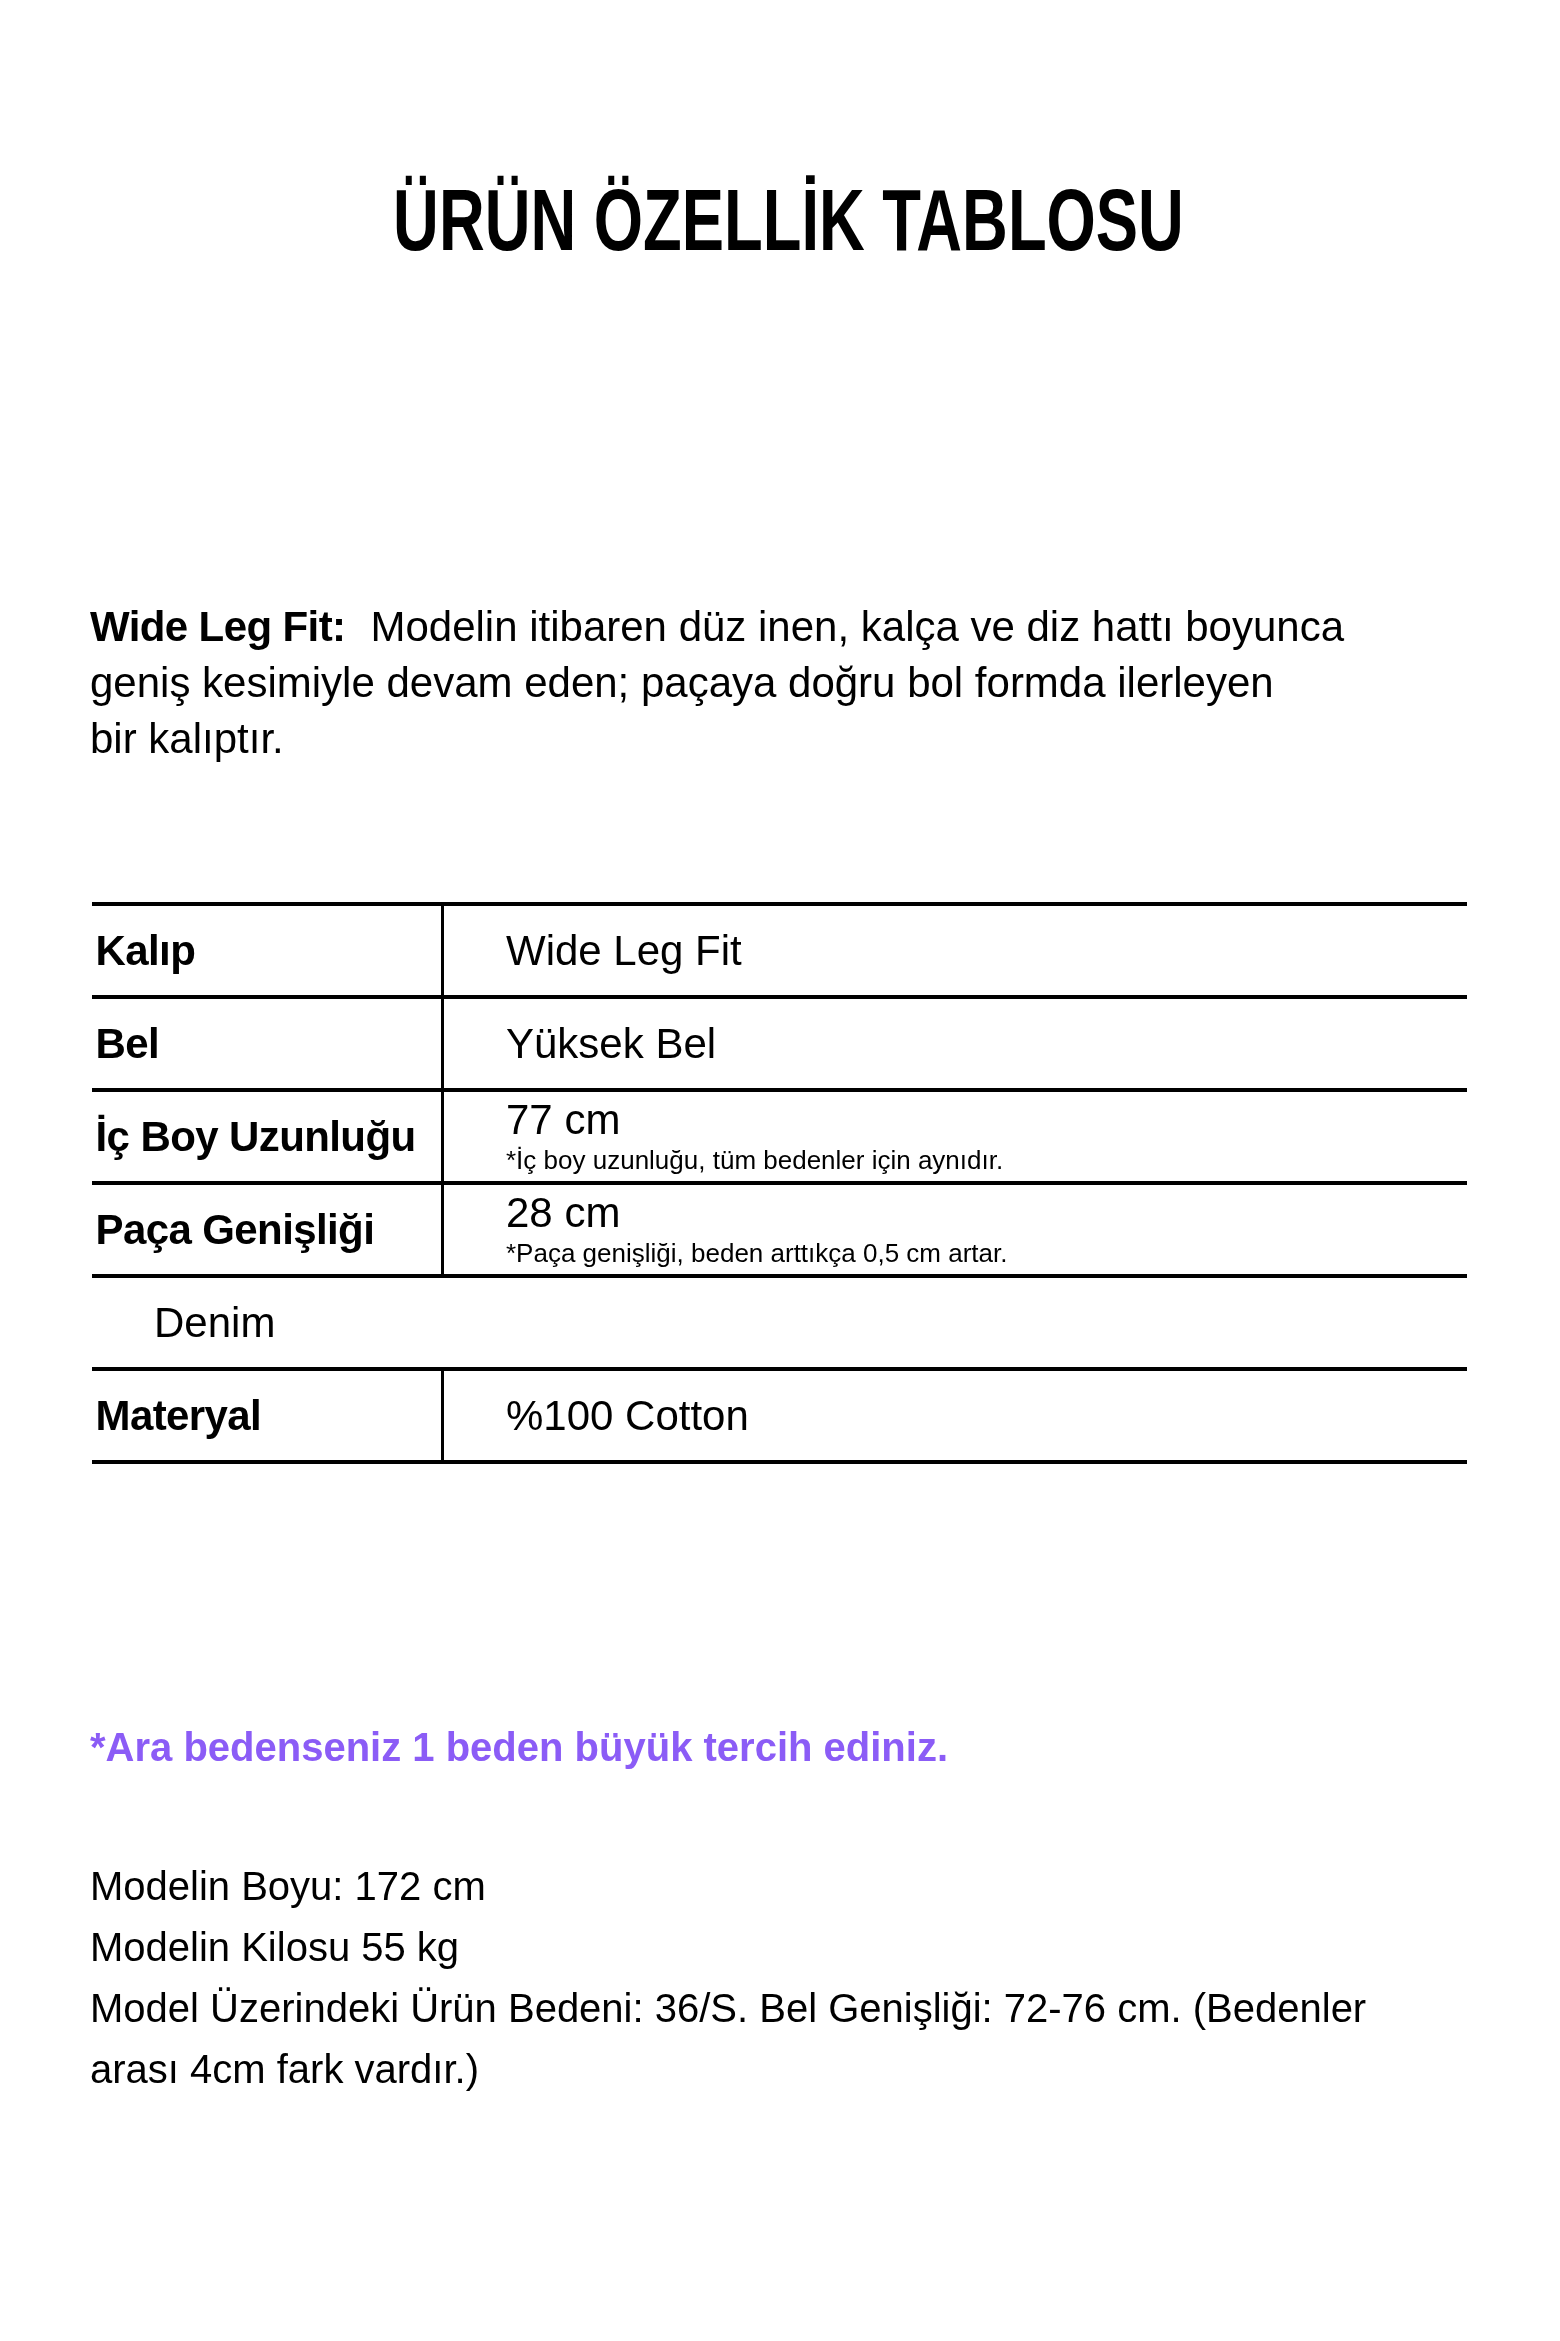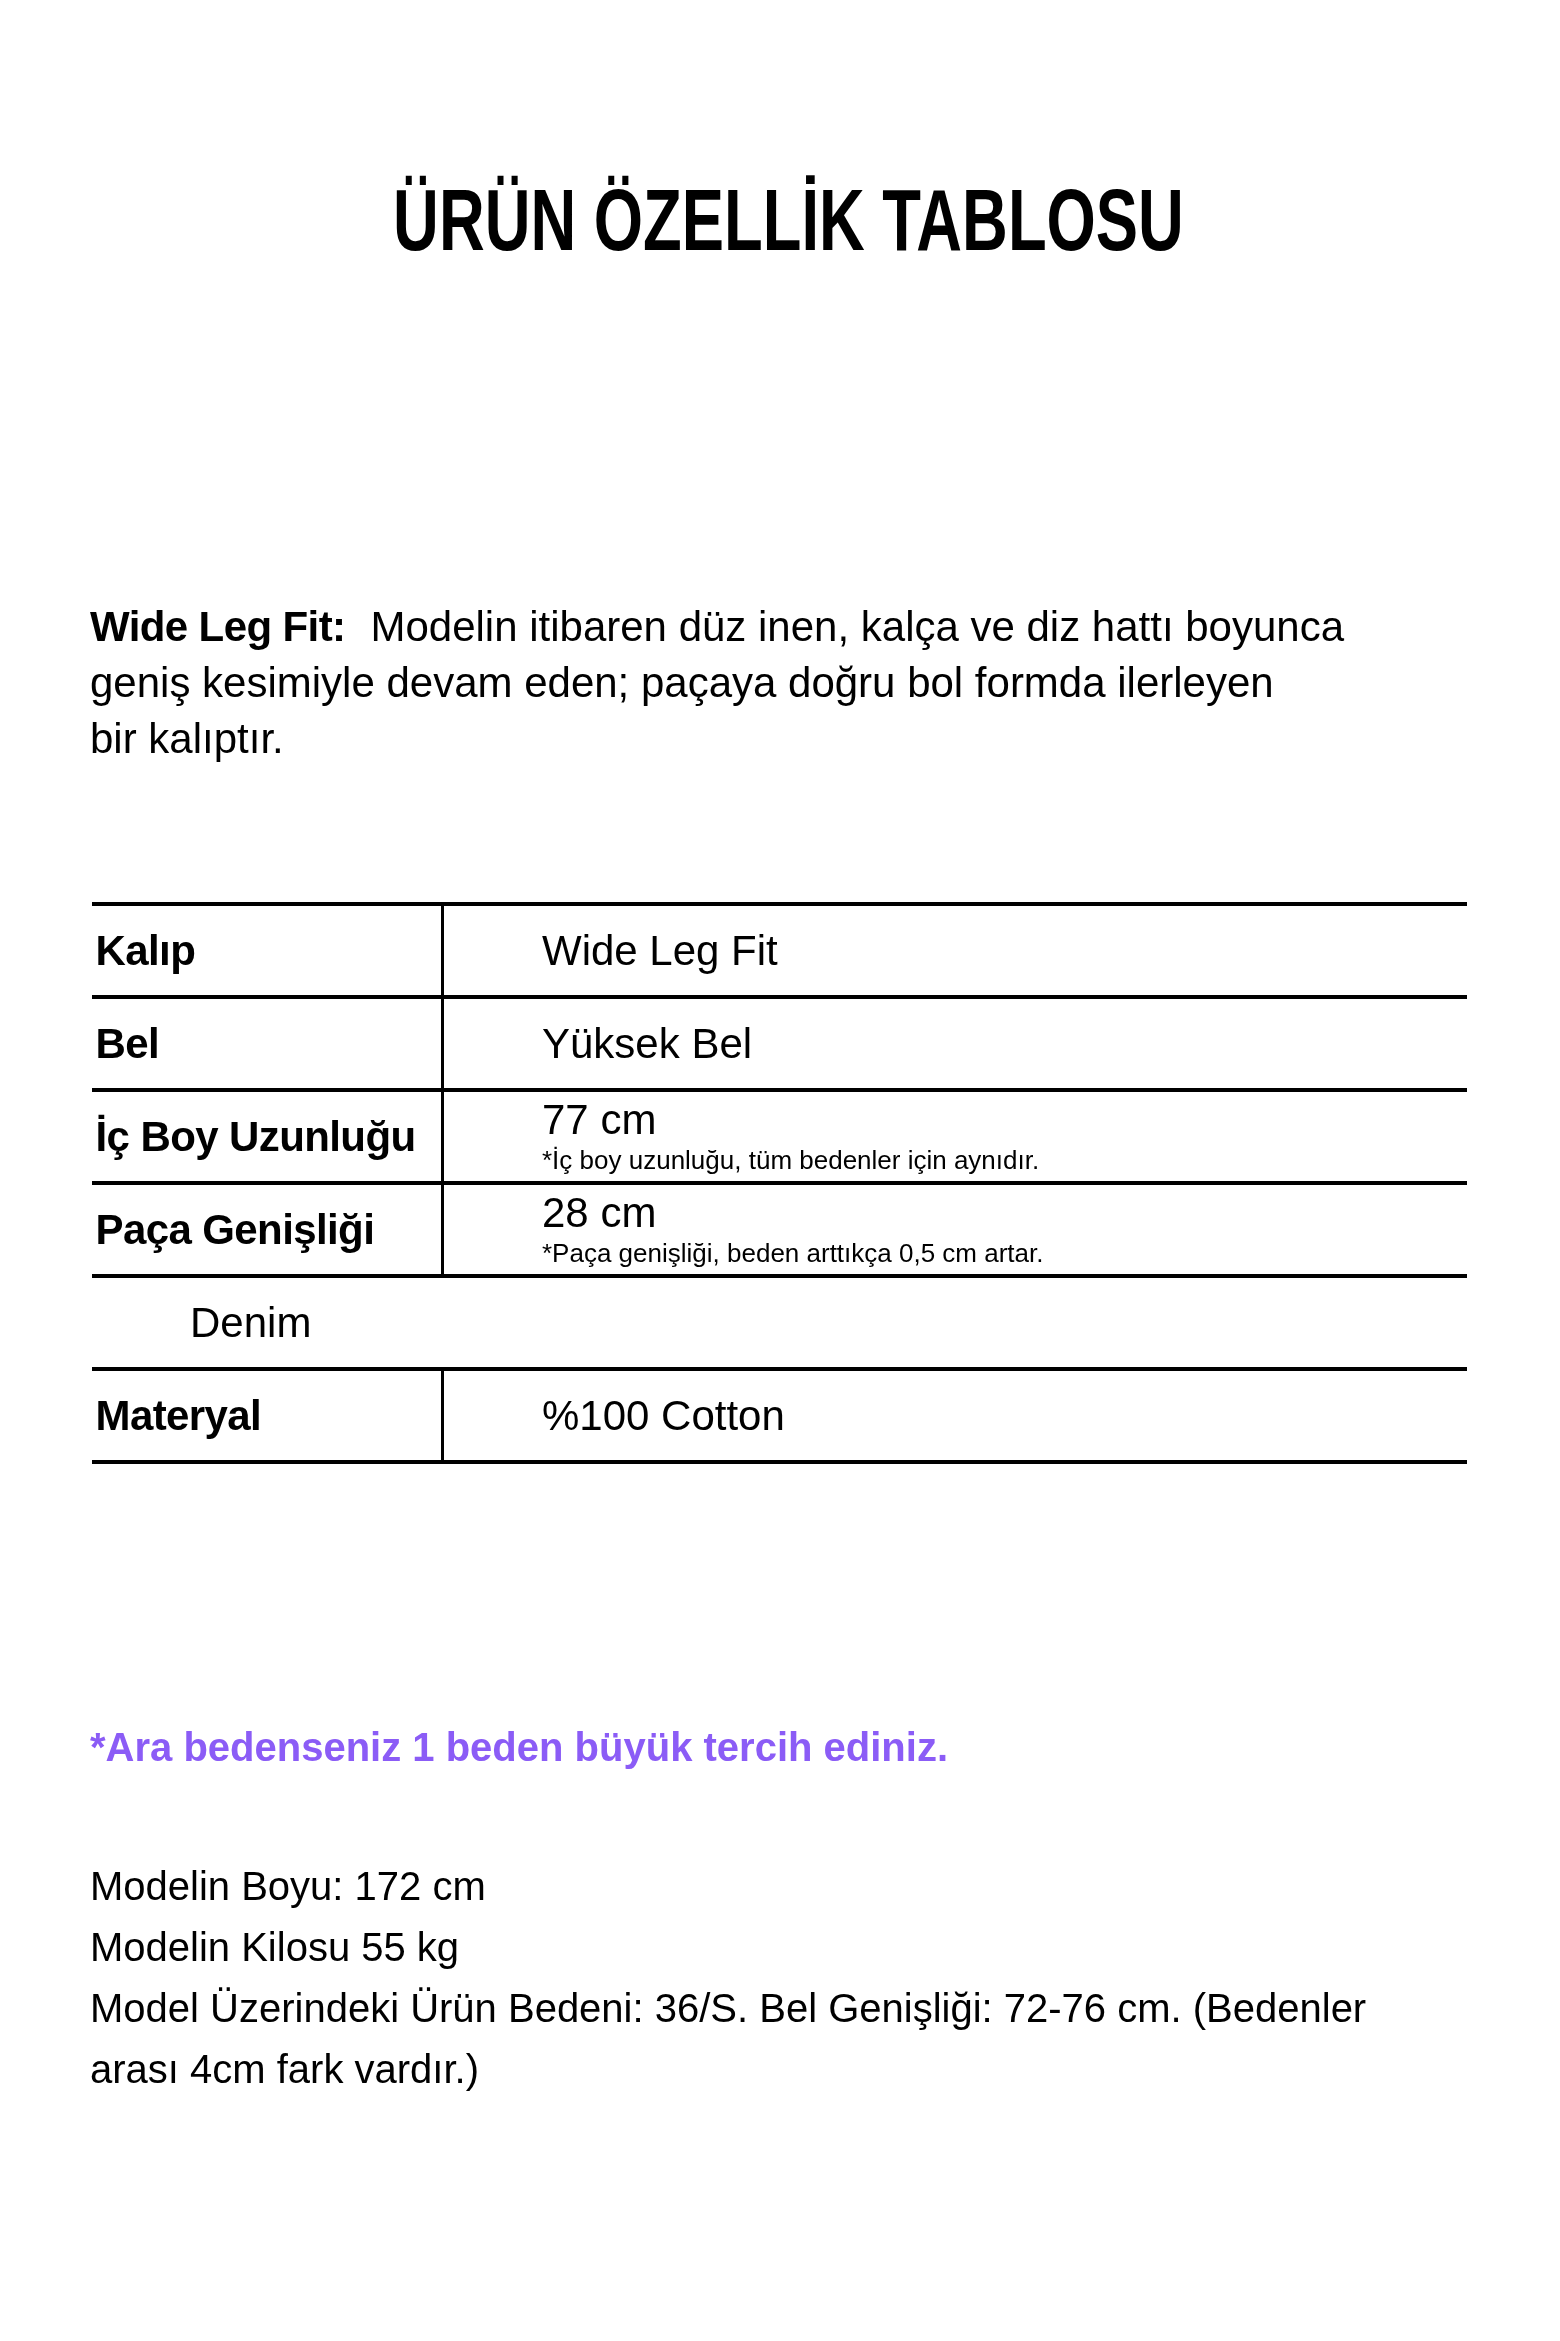--- a/index.html
+++ b/index.html
@@ -64,21 +64,21 @@
     font-size: 42px;
     font-weight: bold;
     letter-spacing: -0.6px;
     white-space: nowrap;
   }
   .cell-value {
     flex: 1;
     display: flex;
     flex-direction: column;
     justify-content: center;
-    padding-left: 98px;
+    padding-left: 62px;
     white-space: nowrap;
   }
   .value-main {
     font-size: 42px;
     line-height: 44px;
   }
   .value-note {
     font-size: 26px;
     line-height: 30px;
     margin-top: 3px;

